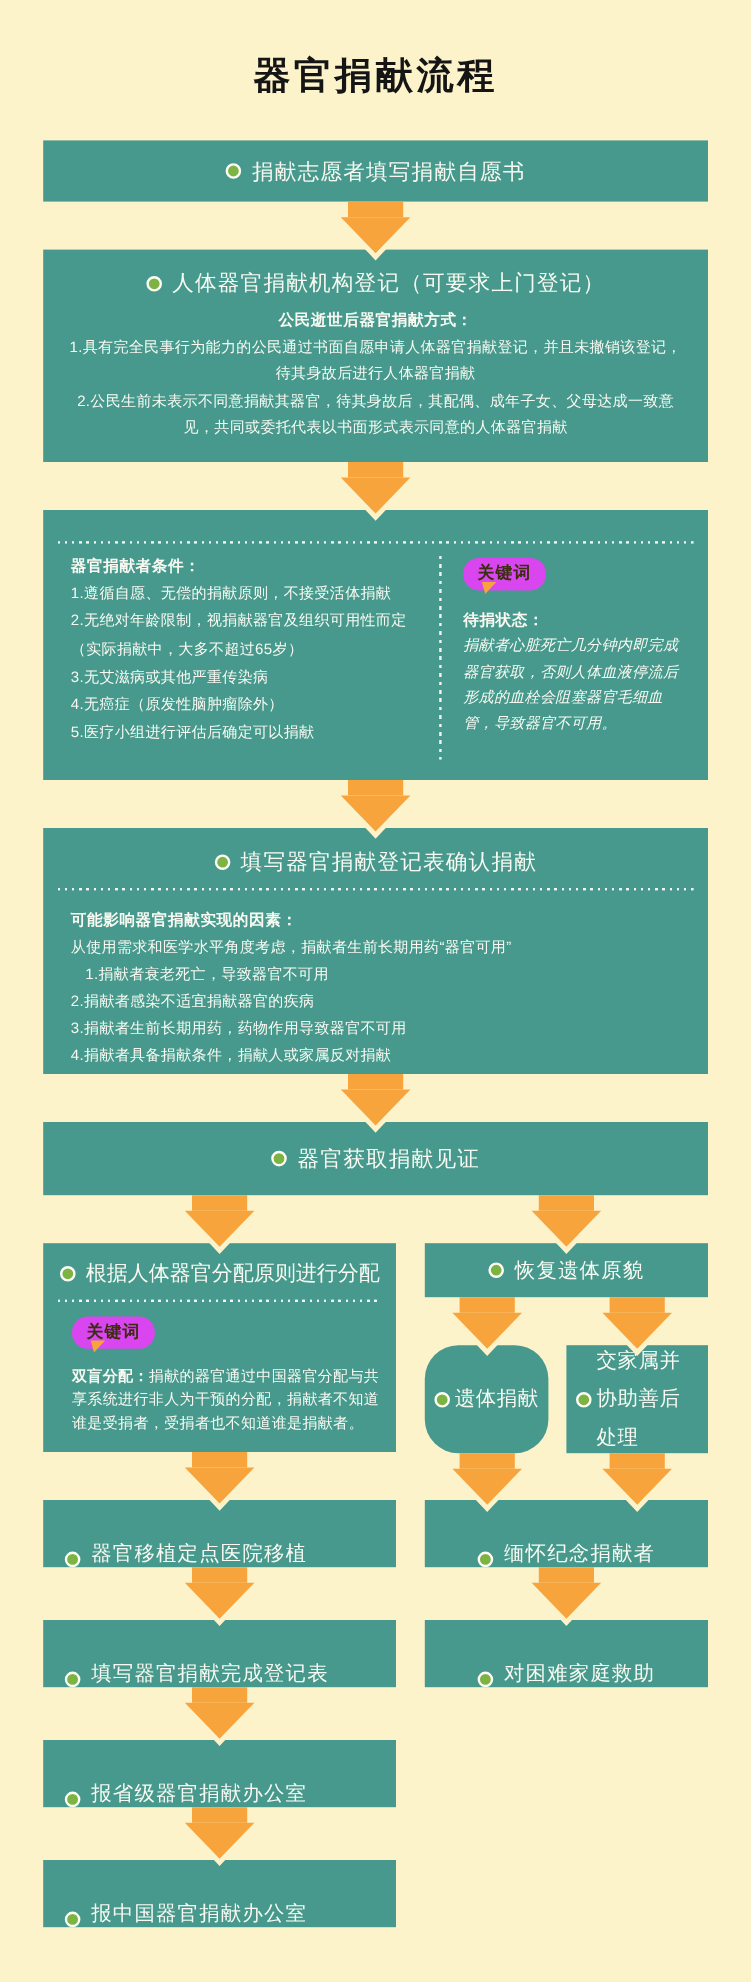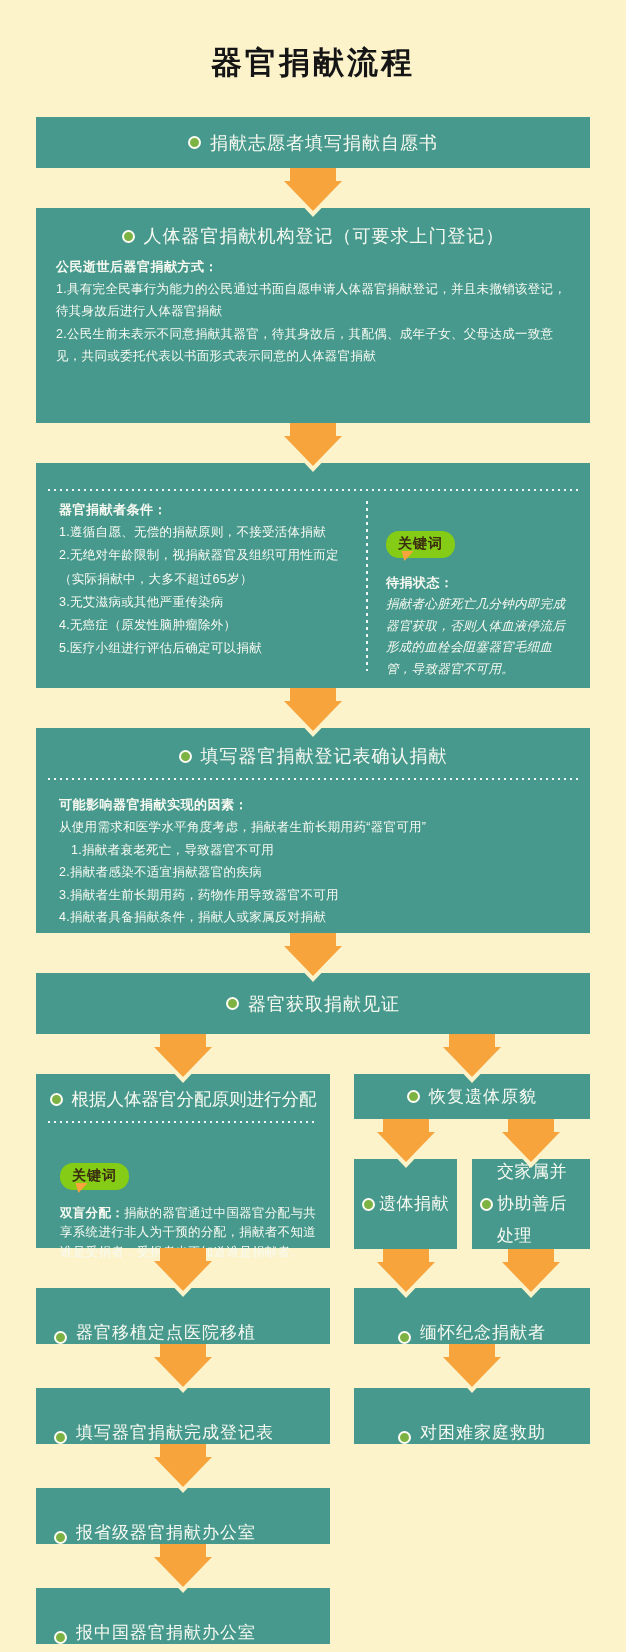--- a/index.html
+++ b/index.html
@@ -87,28 +87,27 @@
   }
   .vdots{
     width:2px;
     align-self:stretch;
     background-image:repeating-linear-gradient(180deg,rgba(255,255,255,.92) 0 3px,transparent 3px 7px);
   }
   .cols{display:flex;}
   .bubble{
     position:relative;
     display:inline-block;
-    background:#84cc16;
+    background:#d946ef;
     color:#3B2D10;
     font-weight:bold;
     font-size:14px;
     padding:4px 12px 5px;
     border-radius:13px;
     letter-spacing:1px;
-    margin-top:28px;
   }
   .bubble::after{
     content:"";
     position:absolute;
     left:13px;bottom:-9px;
     width:0;height:0;
     border:6px solid transparent;
     border-top:10px solid #F8A43D;
     transform:skewX(-18deg);
   }
@@ -119,21 +118,21 @@
   .rowbox{
     height:56px;
     display:flex;align-items:flex-end;
     gap:9px;
     padding-left:18px;
     font-size:17px;
     letter-spacing:1px;
   }
   .rowbox.center{justify-content:center;padding-left:0;}
   .subrow{display:flex;}
-  .subA{width:103px;margin-right:15px;}
+  .subA{width:103px;margin-right:15px;border-radius:28px;}
   .subB{width:118px;}
   .subbox{
     height:90px;
     display:flex;align-items:center;justify-content:center;
     font-size:17px;line-height:1.9;letter-spacing:.5px;
     padding:0 8px;box-sizing:border-box;
   }
   .subbox .dot{margin-right:4px;}
   .halfarrows{display:flex;}
   .halfarrows .h{display:flex;justify-content:center;}
@@ -153,21 +152,21 @@
         <span>捐献志愿者填写捐献自愿书</span>
       </div>
     </section>
 
     <div class="arrow">
         <i class="stem"></i>
         <i class="halo"></i>
         <i class="head"></i>
       </div>
 
-    <section class="box pad" style="height:215px;">
+    <section class="box pad" style="height:177px;text-align:center;">
       <div class="btitle">
         <span class="dot"></span>
         <span>人体器官捐献机构登记（可要求上门登记）</span>
       </div>
       <p class="subhead">公民逝世后器官捐献方式：</p>
       <p class="line">1.具有完全民事行为能力的公民通过书面自愿申请人体器官捐献登记，并且未撤销该登记，待其身故后进行人体器官捐献</p>
       <p class="line">2.公民生前未表示不同意捐献其器官，待其身故后，其配偶、成年子女、父母达成一致意见，共同或委托代表以书面形式表示同意的人体器官捐献</p>
     </section>
 
     <div class="arrow">

